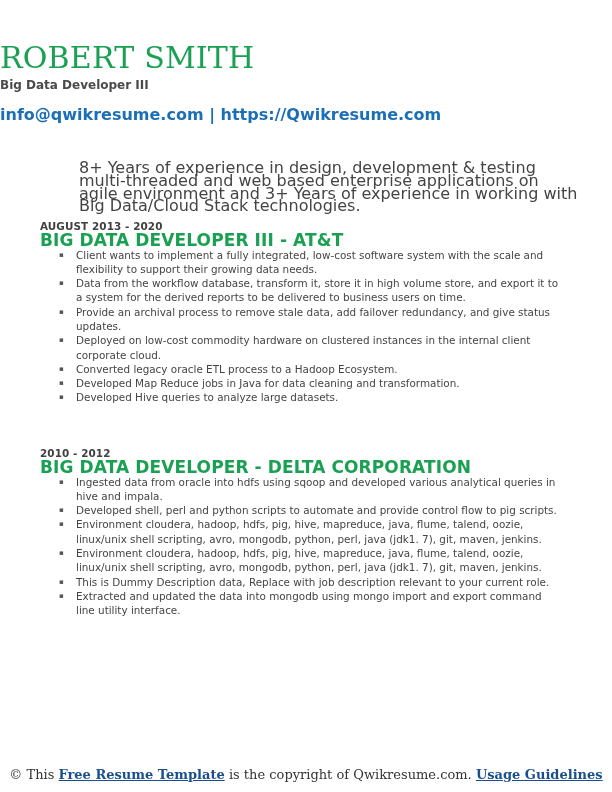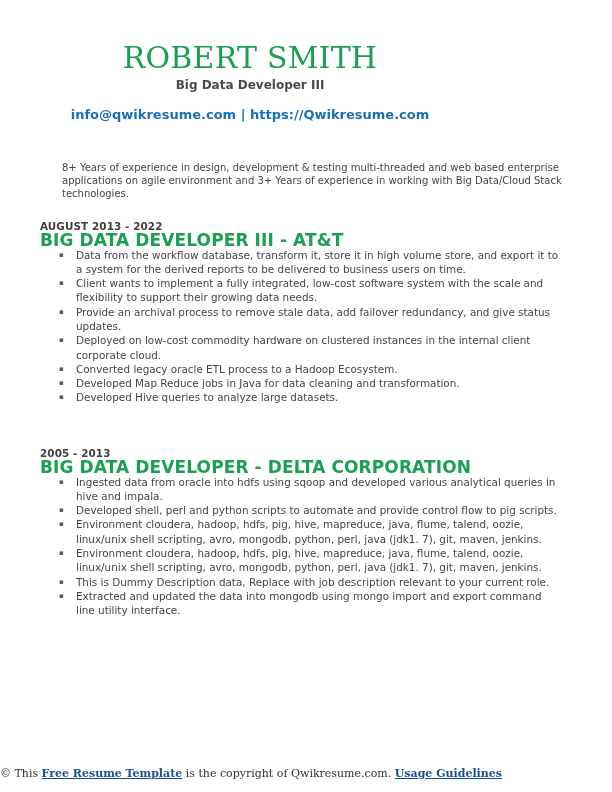--- a/index.html
+++ b/index.html
@@ -1,68 +1,68 @@
 <!DOCTYPE html>
 <html><head>
   <meta charset="utf-8">
   <style>
     * { margin: 0; padding: 0; box-sizing: border-box; }
     html, body { width: 612px; height: 792px; background: #ffffff; overflow: hidden; }
     body { position: relative; font-family: "DejaVu Sans", sans-serif; color: #404040; }
 
-    .header { position: absolute; top: 40px; left: 0; width: 500px; text-align: center; }
+    .header { position: absolute; top: 40px; left: 0; width: 500px; }
     .name { font-family: "DejaVu Serif", serif; font-size: 30px; color: #1aa052; line-height: 36px; letter-spacing: 0.2px; font-weight: normal; }
     .title { font-family: "DejaVu Sans", sans-serif; font-weight: bold; font-size: 12px; color: #4a4a4a; line-height: 18px; margin-top: 0px; }
-    .contact { margin-top: 14px; font-size: 13px; font-weight: bold; color: #1a6fb5; line-height: 14px; }
+    .contact { margin-top: 14px; font-size: 16px; font-weight: bold; color: #1a6fb5; line-height: 14px; }
     .contact span { color: #1a6fb5; }
 
-    .summary { position: absolute; top: 162px; left: 62px; width: 500px; font-size: 10px; line-height: 12.8px; color: #444; }
+    .summary { position: absolute; top: 162px; left: 79px; width: 500px; font-size: 16px; line-height: 12.8px; color: #444; }
 
     .job { position: absolute; left: 40px; width: 520px; }
     .job-date { font-size: 10.4px; font-weight: bold; color: #404040; line-height: 12.5px; letter-spacing: 0.1px; }
     .job-title { font-size: 17px; font-weight: bold; color: #1aa052; line-height: 14px; letter-spacing: 0.1px; }
     .job ul { list-style: none; margin-top: 1px; }
     .job li { position: relative; padding-left: 36px; font-size: 10.4px; line-height: 14.3px; color: #444; width: 520px; }
     .job li::before { content: "▪"; position: absolute; left: 19px; top: 0; font-size: 7px; color: #555; }
 
     .job1 { top: 220px; }
     .job2 { top: 447px; }
 
-    .footer { position: absolute; top: 767px; left: 0; width: 612px; text-align: left; font-family: "DejaVu Serif", serif; font-size: 11px; color: #333; }
+    .footer { position: absolute; top: 767px; left: 0; width: 612px; text-align: center; font-family: "DejaVu Serif", serif; font-size: 13px; color: #333; }
     .footer a { color: #1a4f8f; text-decoration: underline; font-weight: bold; }
   </style>
 </head>
 <body>
 
 <div class="header">
   <div class="name">ROBERT SMITH</div>
   <div class="title">Big Data Developer III</div>
   <div class="contact">
     <span>info@qwikresume.com</span><span> | </span><span>https://Qwikresume.com</span>
   </div>
 </div>
 
 <div class="summary">8+ Years of experience in design, development &amp; testing multi-threaded and web based enterprise applications on agile environment and 3+ Years of experience in working with Big Data/Cloud Stack technologies.</div>
 
 <div class="job job1">
-  <div class="job-date">AUGUST 2013 - 2022</div>
+  <div class="job-date">AUGUST 2013 - 2020</div>
   <div class="job-title">BIG DATA DEVELOPER III - AT&amp;T</div>
   <ul>
+    <li>Client wants to implement a fully integrated, low-cost software system with the scale and flexibility to support their growing data needs.</li>
     <li>Data from the workflow database, transform it, store it in high volume store, and export it to a system for the derived reports to be delivered to business users on time.</li>
-    <li>Client wants to implement a fully integrated, low-cost software system with the scale and flexibility to support their growing data needs.</li>
     <li>Provide an archival process to remove stale data, add failover redundancy, and give status updates.</li>
     <li>Deployed on low-cost commodity hardware on clustered instances in the internal client corporate cloud.</li>
     <li>Converted legacy oracle ETL process to a Hadoop Ecosystem.</li>
     <li>Developed Map Reduce jobs in Java for data cleaning and transformation.</li>
     <li>Developed Hive queries to analyze large datasets.</li>
   </ul>
 </div>
 
 <div class="job job2">
-  <div class="job-date">2005 - 2013</div>
+  <div class="job-date">2010 - 2012</div>
   <div class="job-title">BIG DATA DEVELOPER - DELTA CORPORATION</div>
   <ul>
     <li>Ingested data from oracle into hdfs using sqoop and developed various analytical queries in hive and impala.</li>
     <li>Developed shell, perl and python scripts to automate and provide control flow to pig scripts.</li>
     <li>Environment cloudera, hadoop, hdfs, pig, hive, mapreduce, java, flume, talend, oozie, linux/unix shell scripting, avro, mongodb, python, perl, java (jdk1. 7), git, maven, jenkins.</li>
     <li>Environment cloudera, hadoop, hdfs, pig, hive, mapreduce, java, flume, talend, oozie, linux/unix shell scripting, avro, mongodb, python, perl, java (jdk1. 7), git, maven, jenkins.</li>
     <li>This is Dummy Description data, Replace with job description relevant to your current role.</li>
     <li>Extracted and updated the data into mongodb using mongo import and export command line utility interface.</li>
   </ul>
 </div>

